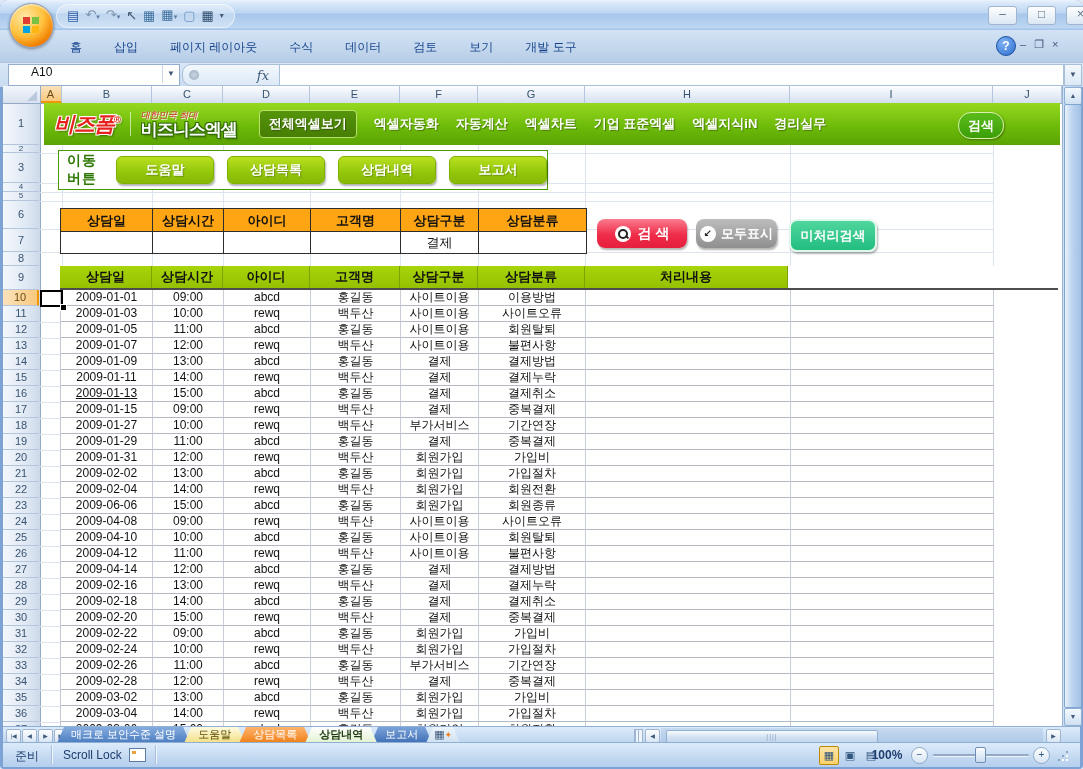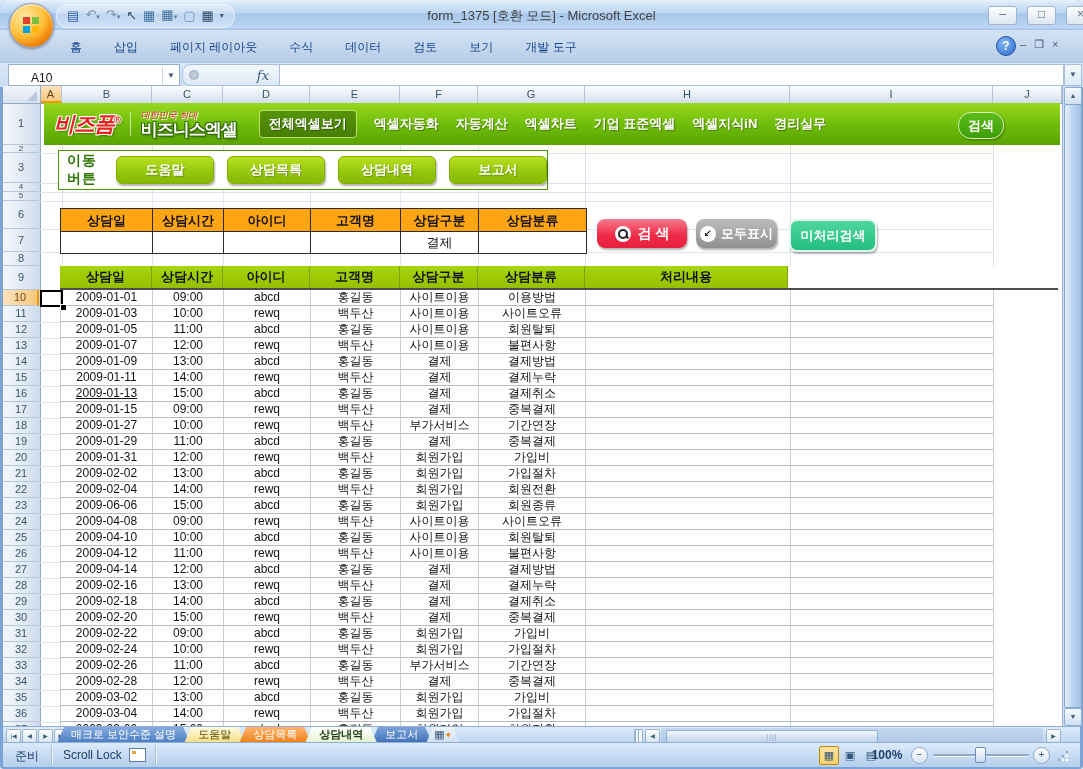--- a/index.html
+++ b/index.html
@@ -17,21 +17,21 @@
   .win-ctrl{top:6px;display:flex;gap:10px;}
   .wbtn{width:27px;height:17px;text-align:center;line-height:15px;font-size:12px;color:#5f6f85;background:linear-gradient(#fdfefe,#dbe7f3);border:1px solid #9fb5cf;border-radius:3px;}
   
   .ribbon{left:0;top:30px;width:1083px;height:32px;background:linear-gradient(#d3e3f5,#c2d6ec 60%,#b7cde7);}
   #ribbonTabs{left:58px;top:36px;display:flex;gap:8px;}
   .rtab{padding:3px 12px;font-size:12px;color:#15428b;border-radius:3px 3px 0 0;}
   .help-ic{left:996px;top:36px;width:18px;height:18px;border-radius:50%;background:radial-gradient(circle at 35% 30%,#7fb2f2,#2f6fd0);color:#fff;font-weight:bold;font-size:12px;text-align:center;line-height:18px;border:1px solid #1d4f9e;}
   .doc-ctrl{left:1020px;top:38px;display:flex;gap:8px;font-size:11px;color:#44597a;}
   
   .fbar{left:0;top:62px;width:1083px;height:24px;background:linear-gradient(#d9e7f7,#c8dbf0);border-top:1px solid #aec4de;}
-  .namebox{left:8px;top:64px;width:170px;height:20px;background:#fff;border:1px solid #96add0;display:flex;align-items:flex-end;}
+  .namebox{left:8px;top:64px;width:170px;height:20px;background:#fff;border:1px solid #96add0;display:flex;align-items:flex-start;}
   .namebox .ref{flex:1;padding-left:22px;font-size:12px;color:#111;}
   .namebox .nb-dd{width:16px;text-align:center;font-size:8px;color:#44597a;border-left:1px solid #c9d6e8;line-height:18px;}
   .fxarea{left:182px;top:64px;width:96px;height:20px;background:linear-gradient(#f3f8fd,#dce9f6);border:1px solid #aabfd8;border-radius:9px 0 0 9px;display:flex;align-items:center;}
   .fxdot{width:10px;height:10px;border-radius:50%;background:radial-gradient(#cdd8e4,#97a8ba);margin-left:6px;}
   .fxsym{margin-left:auto;margin-right:10px;font-family:"DejaVu Serif","Liberation Serif",serif;font-style:italic;font-size:13px;color:#3f5a7a;}
   .finput{left:279px;top:64px;width:783px;height:20px;background:#fff;border:1px solid #aabfd8;font-size:12px;}
   .fchev{left:1064px;top:64px;width:16px;height:20px;background:linear-gradient(#f3f8fd,#dce9f6);border:1px solid #aabfd8;text-align:center;font-size:8px;color:#44597a;line-height:20px;}
   
   .gridbg{left:40px;top:103px;width:1022px;height:623px;background:#fff;z-index:0;}
   .rowhdrbg{left:3px;top:86px;width:37px;height:640px;background:linear-gradient(90deg,#f4f8fd,#dce6f2 70%,#cdd9ea);border-right:1px solid #94aac6;z-index:1;}
@@ -123,21 +123,20 @@
   .zthumb{position:absolute;left:972px;top:4px;width:9px;height:14px;background:linear-gradient(#fdfefe,#c9dbf0);border:1px solid #6f8db4;border-radius:2px;}
   .grip{position:absolute;left:1053px;top:8px;width:12px;height:12px;}
   .grip i{position:absolute;width:2px;height:2px;background:#8aa3c2;box-shadow:-4px 4px 0 #8aa3c2,-8px 8px 0 #8aa3c2,0 4px 0 #fff,0 8px 0 #fff,-4px 8px 0 #fff;right:0;top:0;}
 </style>
 </head>
 <body>
 
 <div id="win">
 
   <div class="abs titlebar"></div>
-  <div class="abs title-text">form_1375  [호환 모드] - Microsoft Excel</div>
   <div class="abs orb">
       <div class="abs orb-grid"></div>
     </div>
   <div class="abs qat">
     <span class="qicon" style="color:#2d5fa8">▤</span>
     <span class="qicon" style="color:#7e93ad">↶<span class="dd">▾</span></span>
     <span class="qicon" style="color:#7e93ad">↷<span class="dd">▾</span></span>
     <span class="qicon" style="color:#3c4f66">↖</span>
     <span class="qicon" style="color:#41729f">▦</span>
     <span class="qicon" style="color:#41729f">▦<span class="dd">▾</span></span>

